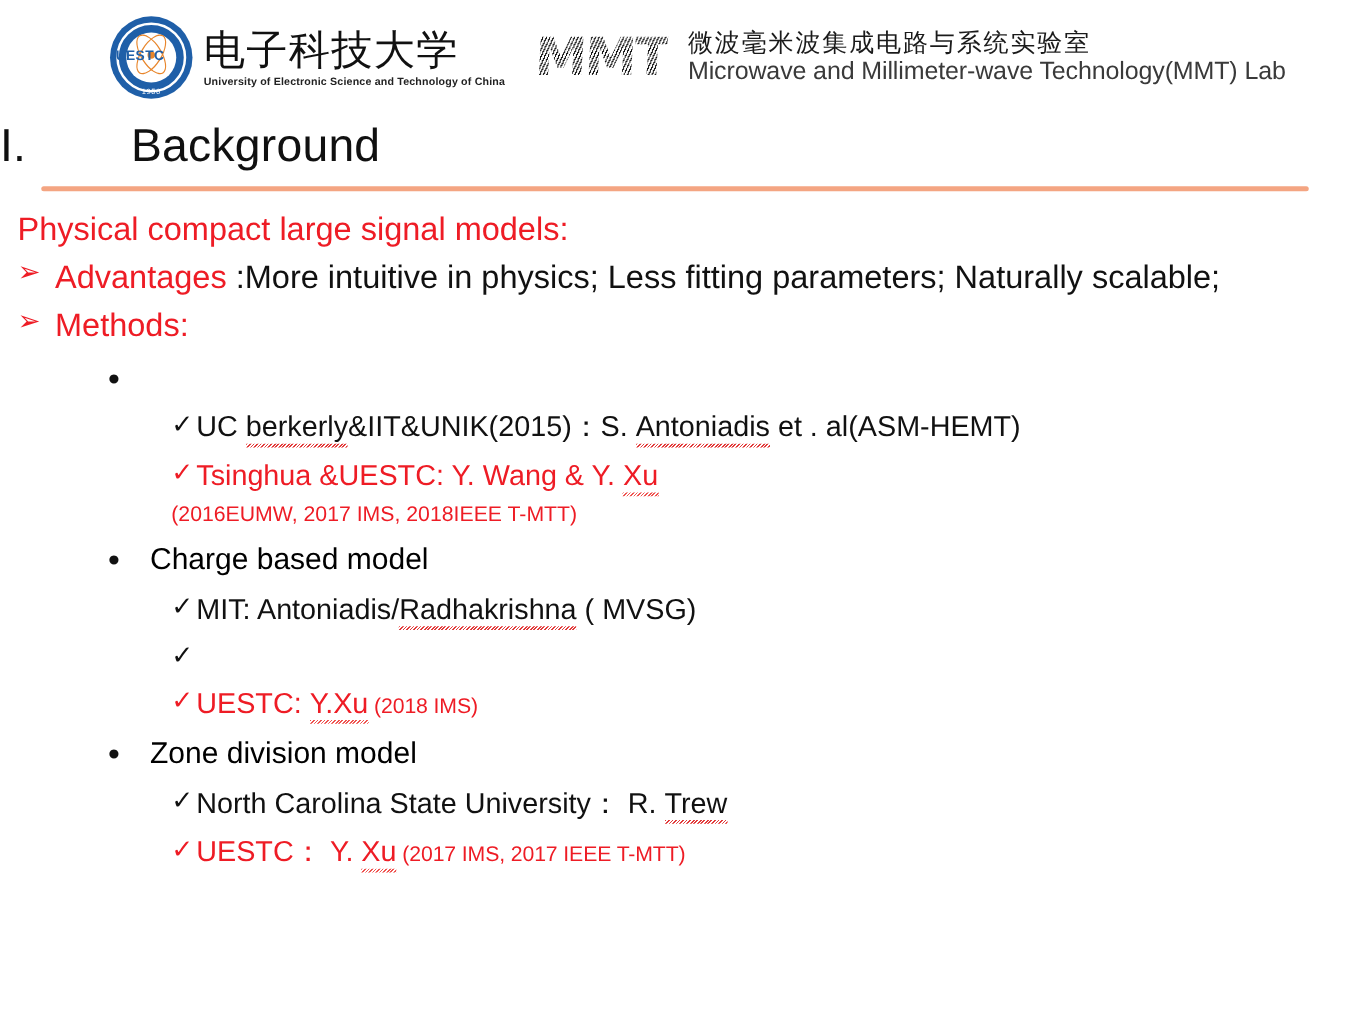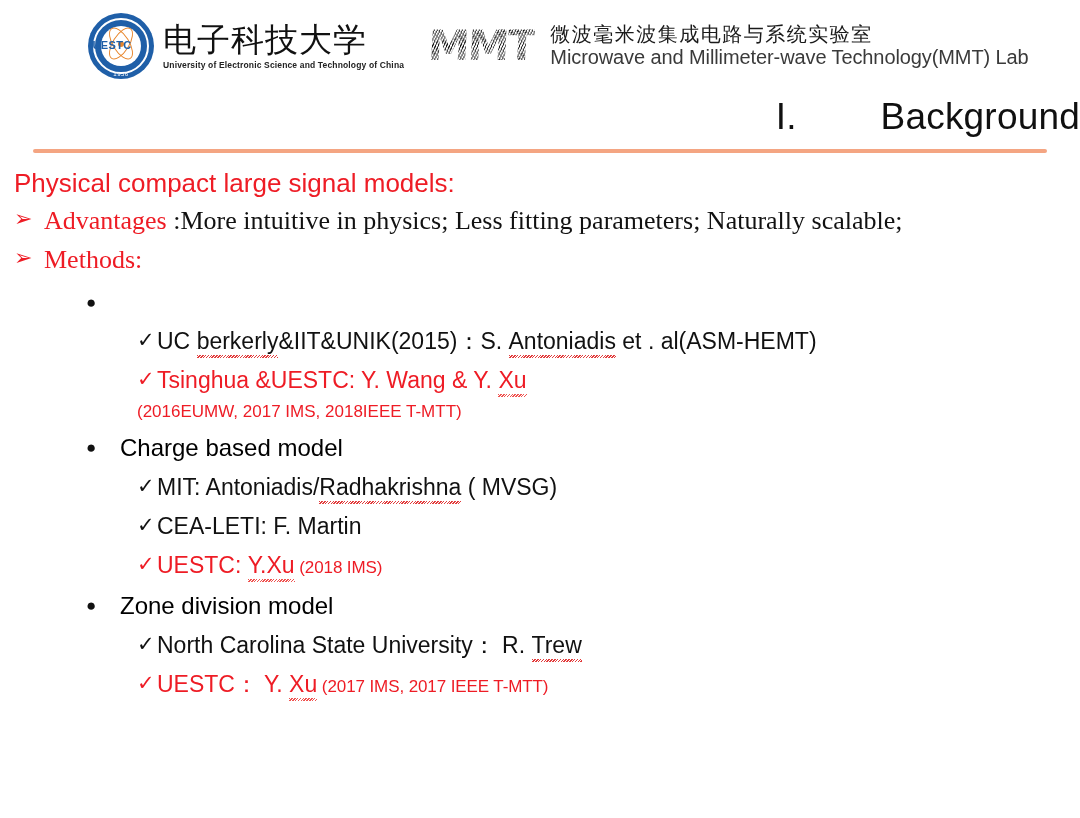--- a/index.html
+++ b/index.html
@@ -160,21 +160,21 @@
     margin-top: 1px;
     letter-spacing: -0.1px;
   }
 
   
   .slide-title {
     position: absolute;
     left: 0;
     top: 96px;
     width: 1080px;
-    text-align: right;
+    text-align: left;
     font-size: 37px;
     color: #101010;
     letter-spacing: 0.2px;
     white-space: pre;
   }
   .title-divider {
     position: absolute;
     left: 33px;
     top: 149px;
     width: 1014px;
@@ -211,21 +211,21 @@
     margin-top: 6px;
   }
   .arrow-bullet {
     flex: none;
     width: 30px;
     color: #ee1c25;
     font-size: 22px;
     line-height: 1.3;
     font-family: "DejaVu Sans", sans-serif;
   }
-  .lvl1 .txt { flex: 1; padding-right: 26px; font-family: Liberation Serif, serif; }
+  .lvl1 .txt { flex: 1; padding-right: 26px; }
   .red { color: #ee1c25; }
   .blk { color: #111111; }
 
   
   .lvl2 {
     margin-left: 86px;
     font-size: 24px;
     margin-top: 11px;
   }
   .disc-bullet {
@@ -345,21 +345,20 @@
       <div class="line lvl2">
         <span class="disc-bullet">●</span>
         <span>Charge based model</span>
       </div>
       <div class="line lvl3">
         <span class="check-bullet blkc">✓</span>
         <span class="blk"><span>MIT: Antoniadis/</span><span class="sq">Radhakrishna</span><span> ( MVSG)</span></span>
       </div>
       <div class="line lvl3">
         <span class="check-bullet blkc">✓</span>
-        <span class="blk"><span>CEA-LETI: F. Martin</span></span>
       </div>
       <div class="line lvl3">
         <span class="check-bullet redc">✓</span>
         <span class="red"><span>UESTC: </span><span class="sq sq-red">Y.Xu</span><span class="small-ref"> (2018 IMS)</span></span>
       </div>
       <div class="line lvl2">
         <span class="disc-bullet">●</span>
         <span>Zone division model</span>
       </div>
       <div class="line lvl3">

